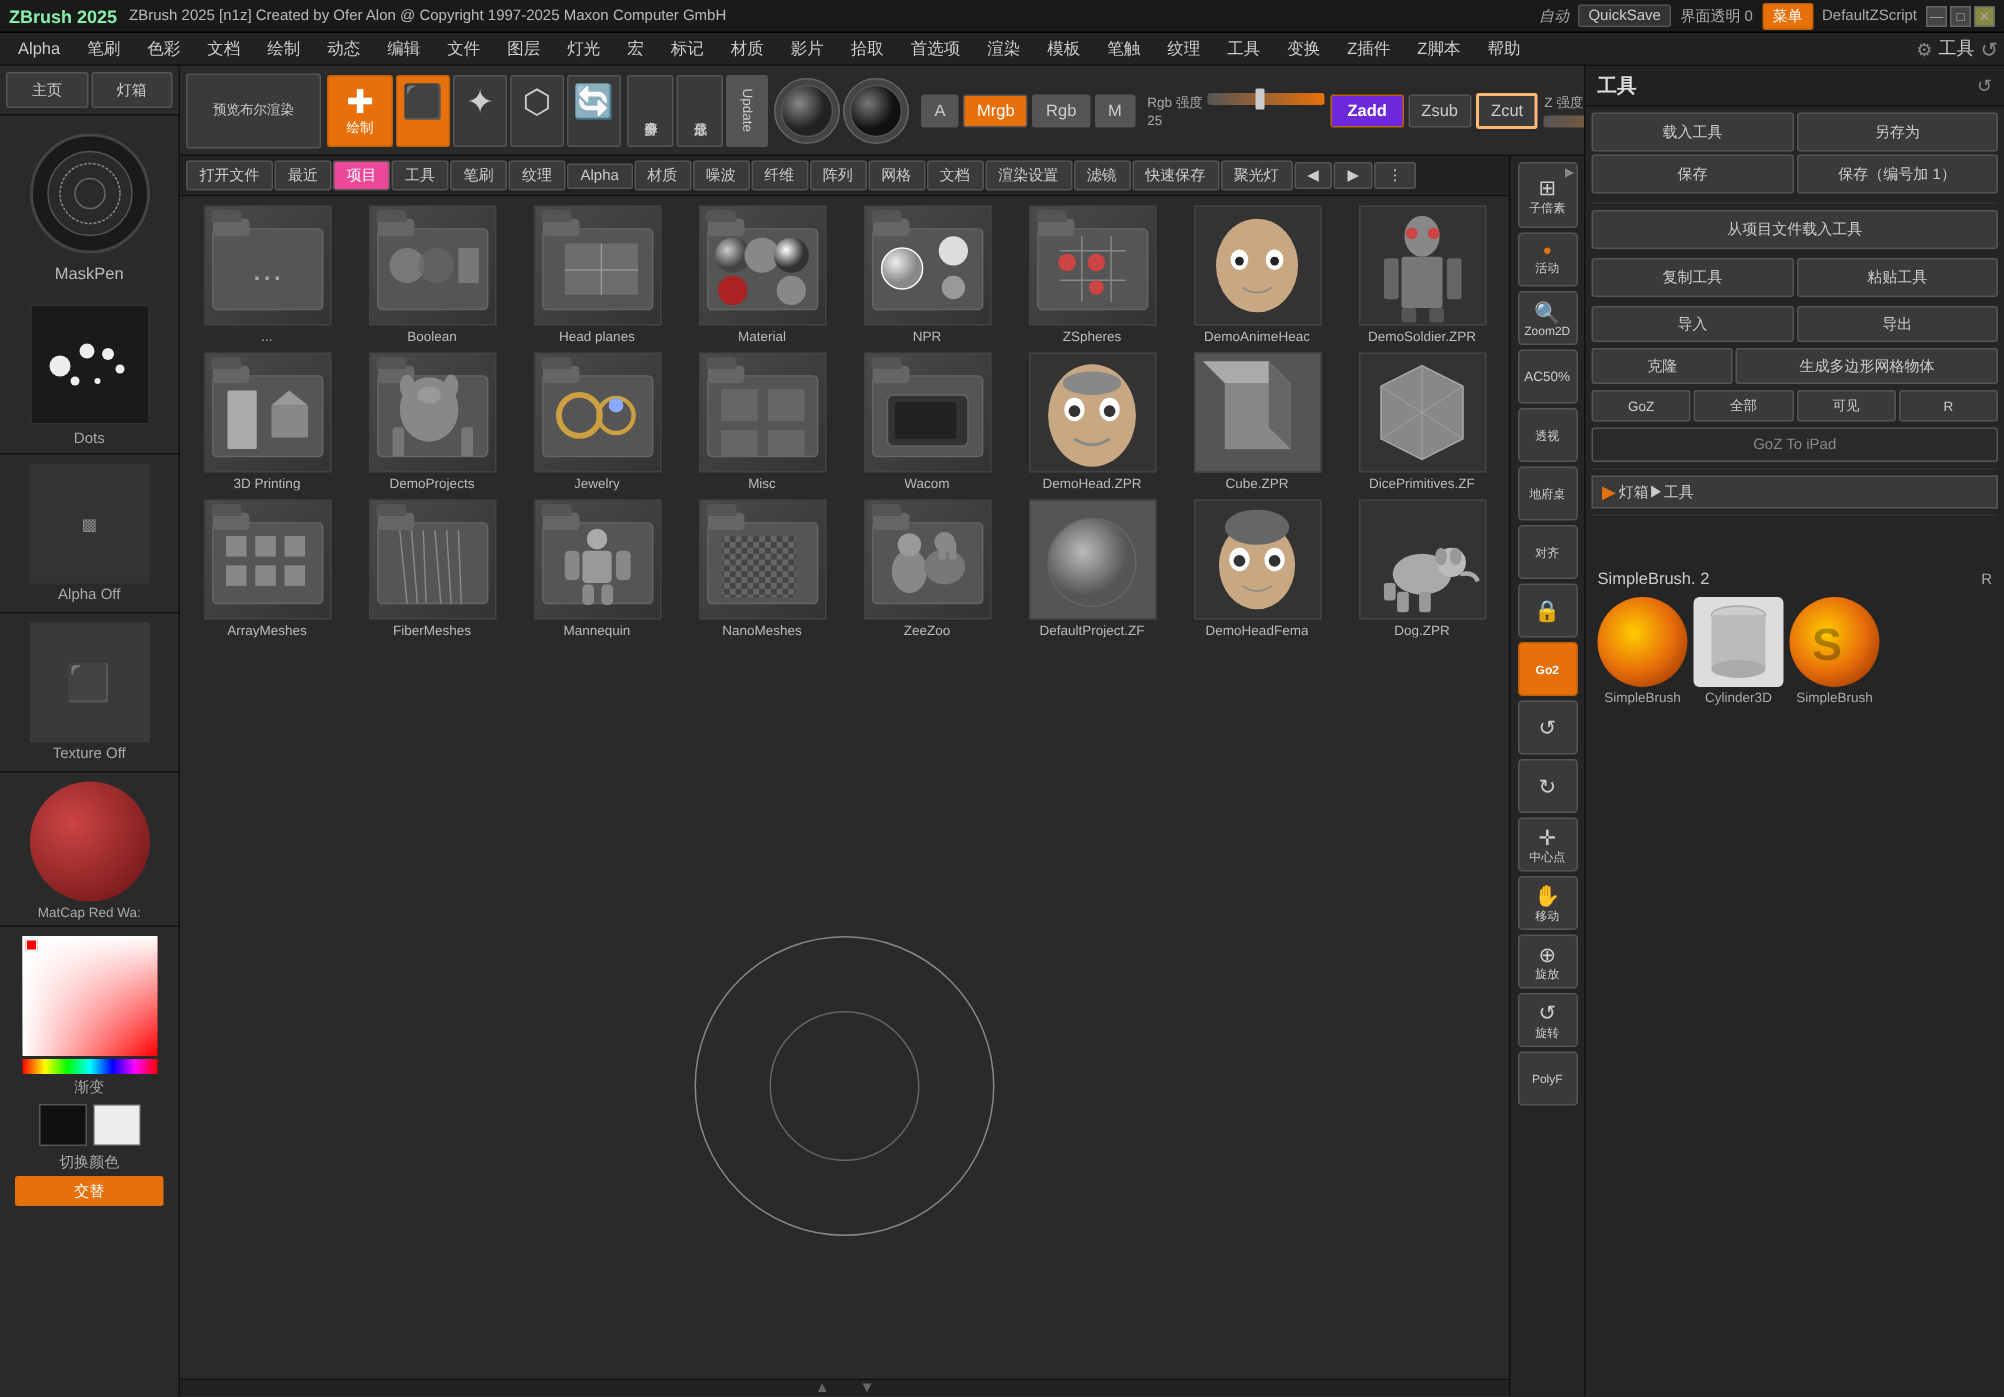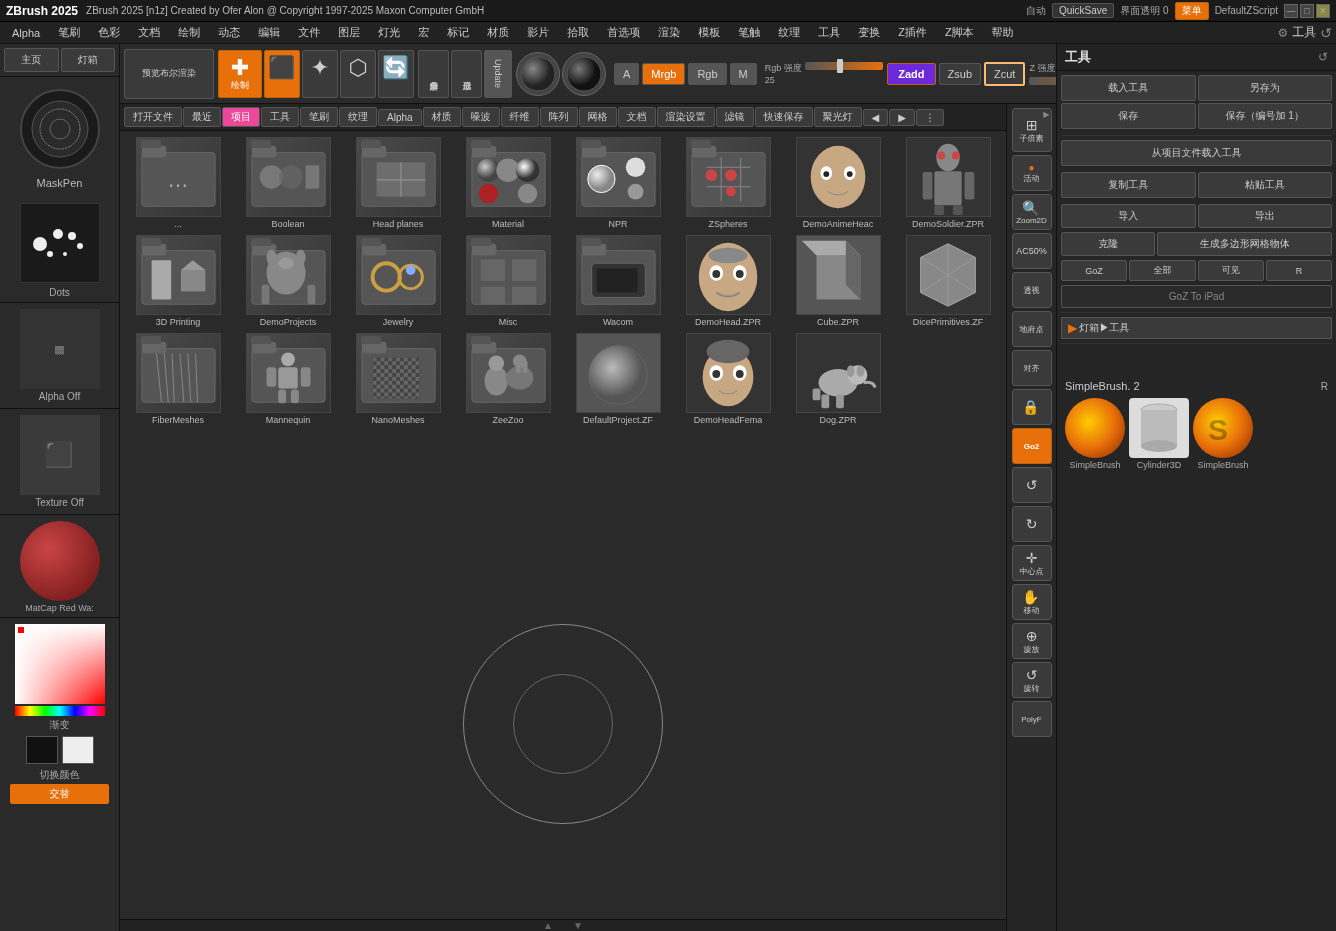--- a/index.html
+++ b/index.html
@@ -19,21 +19,21 @@
       height: 22px;
       display: flex;
       align-items: center;
       padding: 0 6px;
       gap: 8px;
       font-size: 11px;
       color: #aaa;
       border-bottom: 1px solid #000;
     }
     #titlebar .title-logo {
-      color: #ffffff;
+      color: #86efac;
       font-weight: bold;
       font-size: 12px;
     }
     #titlebar .title-text { color: #bbb; font-size: 11px; }
     #titlebar .title-right {
       margin-left: auto;
       display: flex;
       align-items: center;
       gap: 6px;
     }
@@ -699,21 +699,21 @@
     }
 
   </style>
 </head>
 <body>
 
 <div id="titlebar">
   <span class="title-logo">ZBrush 2025</span>
   <span class="title-text" style="font-size:10px; max-width:600px; overflow:hidden; white-space:nowrap; text-overflow:ellipsis;">ZBrush 2025 [n1z]  Created by Ofer Alon @ Copyright 1997-2025 Maxon Computer GmbH</span>
   <div class="title-right">
-    <span style="font-size:10px;color:#aaa;">自动</span>
+    <span style="font-size:10px;color:#aaa;font-style:italic;">自动</span>
     <button class="title-btn">QuickSave</button>
     <span style="font-size:10px;color:#aaa;">界面透明 0</span>
     <button class="title-btn orange">菜单</button>
     <span style="font-size:10px;color:#aaa;">DefaultZScript</span>
     <div class="win-controls">
       <div class="win-btn">—</div>
       <div class="win-btn">□</div>
       <div class="win-btn" style="background:#884;">✕</div>
     </div>
   </div>
@@ -1195,20 +1195,36 @@
 
                   <polygon points="42,8 70,22 70,58 42,72 14,58 14,22" fill="#888" stroke="#aaa" stroke-width="1"></polygon>
                   <line x1="42" y1="8" x2="42" y2="72" stroke="#aaa" stroke-width="0.5"></line>
                   <line x1="14" y1="22" x2="70" y2="58" stroke="#aaa" stroke-width="0.5"></line>
                   <line x1="70" y1="22" x2="14" y2="58" stroke="#aaa" stroke-width="0.5"></line>
                 </svg>
               </div>
               <div class="file-name">DicePrimitives.ZF</div>
             </div>
 
+            <div class="file-item">
+              <div class="file-thumb folder-thumb">
+                <svg width="85" height="80" viewBox="0 0 85 80">
+                  <rect x="5" y="15" width="75" height="55" rx="3" fill="#555" stroke="#666"></rect>
+                  <rect x="5" y="8" width="25" height="12" rx="3" fill="#666"></rect>
+
+                  <rect x="14" y="24" width="14" height="14" fill="#888"></rect>
+                  <rect x="34" y="24" width="14" height="14" fill="#888"></rect>
+                  <rect x="54" y="24" width="14" height="14" fill="#888"></rect>
+                  <rect x="14" y="44" width="14" height="14" fill="#888"></rect>
+                  <rect x="34" y="44" width="14" height="14" fill="#888"></rect>
+                  <rect x="54" y="44" width="14" height="14" fill="#888"></rect>
+                </svg>
+              </div>
+              <div class="file-name">ArrayMeshes</div>
+            </div>
 
             <div class="file-item">
               <div class="file-thumb folder-thumb">
                 <svg width="85" height="80" viewBox="0 0 85 80">
                   <rect x="5" y="15" width="75" height="55" rx="3" fill="#555" stroke="#666"></rect>
                   <rect x="5" y="8" width="25" height="12" rx="3" fill="#666"></rect>
 
                   <line x1="20" y1="20" x2="25" y2="70" stroke="#888" stroke-width="1"></line>
                   <line x1="28" y1="20" x2="32" y2="70" stroke="#888" stroke-width="1"></line>
                   <line x1="36" y1="20" x2="38" y2="70" stroke="#888" stroke-width="1"></line>

